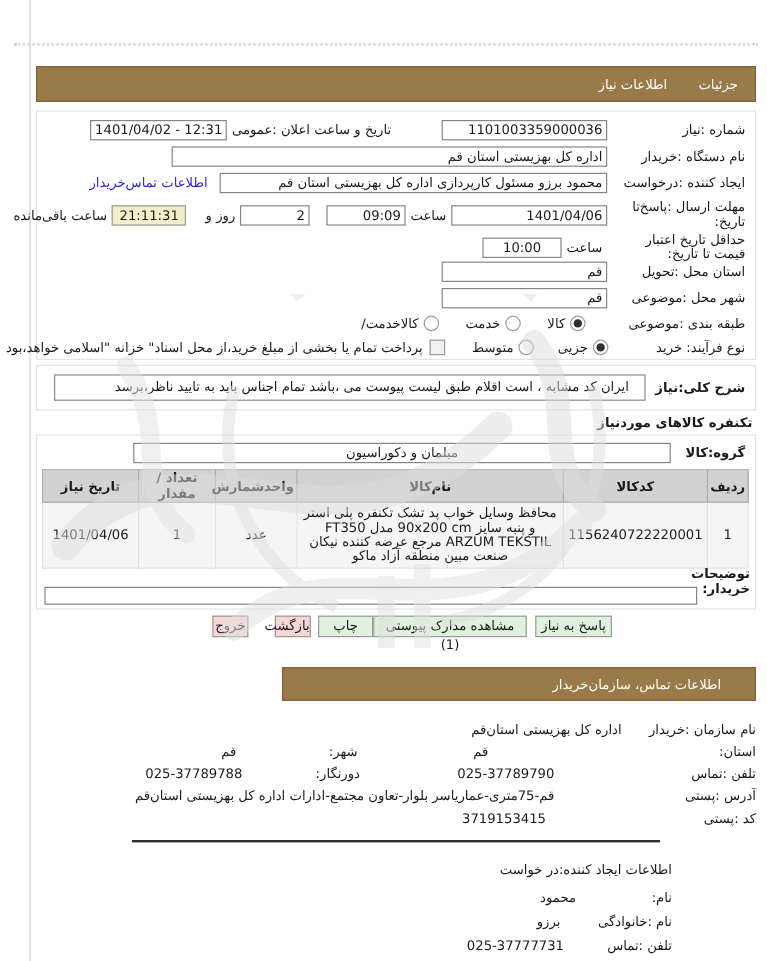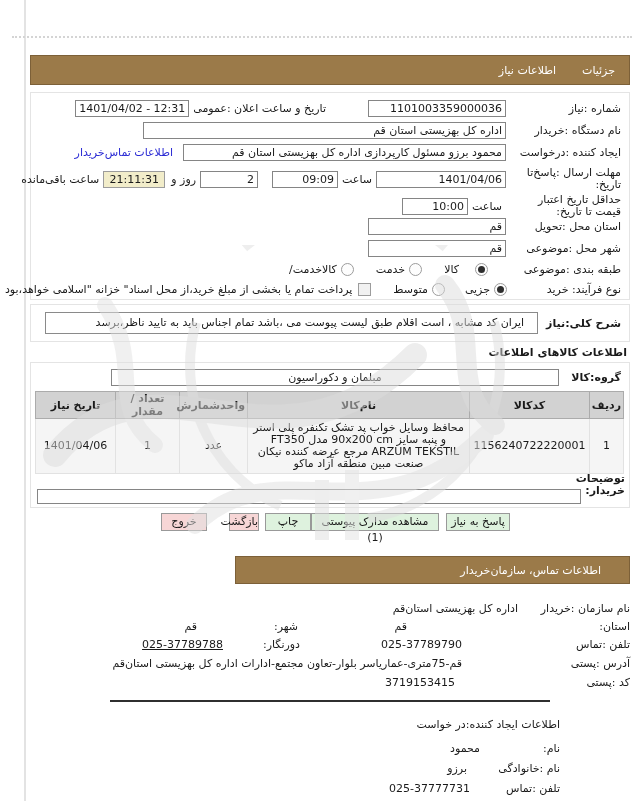--- a/index.html
+++ b/index.html
@@ -82,43 +82,43 @@
     <div class="row tall" style="top:72px;">
       <span class="lbl2">
         <span>مهلت ارسال :پاسخ‌تا</span>
         <span>تاریخ:</span>
       </span>
       <div class="tbox num" style="width:122px;">1401/04/06</div>
       <span class="lbl" style="margin-right:4px;">ساعت</span>
       <div class="tbox num" style="width:58px;margin-right:4px;">09:09</div>
       <div class="tbox num" style="width:50px;margin-right:14px;">2</div>
       <span class="lbl" style="margin-right:4px;">روز و</span>
-      <div class="tbox num hl" style="width:54px;margin-right:6px;">21:11:31</div>
+      <div class="tbox num hl" style="width:54px;margin-right:16px;">21:11:31</div>
       <span class="lbl" style="margin-right:4px;">ساعت باقی‌مانده</span>
     </div>
     <div class="row tall" style="top:99px;">
       <span class="lbl2">
         <span>حداقل تاریخ اعتبار</span>
         <span>قیمت تا تاریخ:</span>
       </span>
       <span class="lbl" style="margin-right:4px;">ساعت</span>
-      <div class="tbox num" style="width:58px;margin-right:4px;">10:00</div>
+      <div class="tbox num" style="width:58px;margin-right:4px;text-align:center;">10:00</div>
     </div>
     <div class="row" style="top:124px;">
       <span class="lbl l115">استان محل :تحویل</span>
       <div class="tbox" style="width:130px;">قم</div>
     </div>
     <div class="row" style="top:146px;">
       <span class="lbl l115">شهر محل :موضوعی</span>
       <div class="tbox" style="width:130px;">قم</div>
     </div>
     <div class="row" style="top:167px;">
       <span class="lbl l115">طبقه بندی :موضوعی</span>
       <span class="radio checked" style="margin-right:18px;"></span>
-      <span class="lbl" style="margin-right:16px;">کالا</span>
+      <span class="lbl" style="margin-right:4px;">کالا</span>
       <span class="radio" style="margin-right:22px;"></span>
       <span class="lbl" style="margin-right:4px;">خدمت</span>
       <span class="radio" style="margin-right:22px;"></span>
       <span class="lbl bidiltr" style="margin-right:4px;">/کالاخدمت</span>
     </div>
     <div class="row" style="top:187px;">
       <span class="lbl" style="width:100px;flex:none;">نوع فرآیند: خرید</span>
       <span class="radio checked" style="margin-right:14px;"></span>
       <span class="lbl" style="margin-right:4px;">جزیی</span>
       <span class="radio" style="margin-right:20px;"></span>
@@ -126,21 +126,21 @@
       <span class="checkbox" style="margin-right:22px;"></span>
       <span class="lbl" style="margin-right:6px;">پرداخت تمام یا بخشی از مبلغ خرید،از محل اسناد" خزانه "اسلامی خواهد،بود</span>
     </div>
   </div>
 
   <div class="panel p2">
     <span class="lbl bold" style="margin-left:8px;">شرح کلی:نیاز</span>
     <div class="descbox">ایران کد مشابه ، است اقلام طبق لیست پیوست می ،باشد تمام اجناس باید به تایید ناظر،برسد</div>
   </div>
 
-  <div class="goodstitle">اطلاعات کالاهای اطلاعات</div>
+  <div class="goodstitle">تکنفره کالاهای موردنیاز</div>
 
   <div class="panel p3">
     <div class="row" style="top:5px;">
       <span class="lbl bold" style="width:62px;flex:none;">گروه:کالا</span>
       <div class="tbox" style="width:440px;text-align:center;">مبلمان و دکوراسیون</div>
     </div>
     <table class="goods">
       <colgroup>
         <col style="width:34px;">
           <col style="width:120px;">
@@ -175,40 +175,40 @@
       <span>خریدار:</span>
     </div>
     <div class="notesbox"></div>
   </div>
 
   <div class="btnrow">
     <div class="btn green" style="width:64px;">پاسخ به نیاز</div>
     <div class="btn green" style="width:128px;margin-right:7px;">مشاهده مدارک پیوستی (1)</div>
     <div class="btn green" style="width:46px;">چاپ</div>
     <div class="btn pink" style="width:30px;margin-right:6px;">بازگشت</div>
-    <div class="btn pink" style="width:46px;margin-right:22px;">خروج</div>
+    <div class="btn pink" style="width:30px;margin-right:22px;">خروج</div>
   </div>
 
   <div class="brownbar bar2">
     <span>اطلاعات تماس، سازمان‌خریدار</span>
   </div>
 
   <div class="contact">
     <span class="abs" style="top:7px;right:0;">نام سازمان :خریدار</span>
     <span class="abs" style="top:7px;right:112px;">اداره کل بهزیستی استان‌قم</span>
 
     <span class="abs" style="top:25px;right:0;">استان:</span>
     <span class="abs" style="top:25px;right:223px;">قم</span>
     <span class="abs" style="top:25px;right:332px;">شهر:</span>
     <span class="abs" style="top:25px;right:433px;">قم</span>
 
     <span class="abs" style="top:43px;right:0;">تلفن :تماس</span>
     <span class="abs num" style="top:43px;right:168px;">025-37789790</span>
     <span class="abs" style="top:43px;right:330px;">دورنگار:</span>
-    <span class="abs num" style="top:43px;right:407px;text-decoration:underline;">025-37789788</span>
+    <span class="abs num" style="top:43px;right:428px;">025-37789788</span>
 
     <span class="abs" style="top:62px;right:0;">آدرس :پستی</span>
     <span class="abs" style="top:62px;right:168px;">قم-75متری-عماریاسر بلوار-تعاون مجتمع-ادارات اداره کل بهزیستی استان‌قم</span>
 
     <span class="abs" style="top:81px;right:0;">کد :پستی</span>
     <span class="abs num" style="top:81px;right:175px;">3719153415</span>
   </div>
 
   <div class="divider"></div>
 

